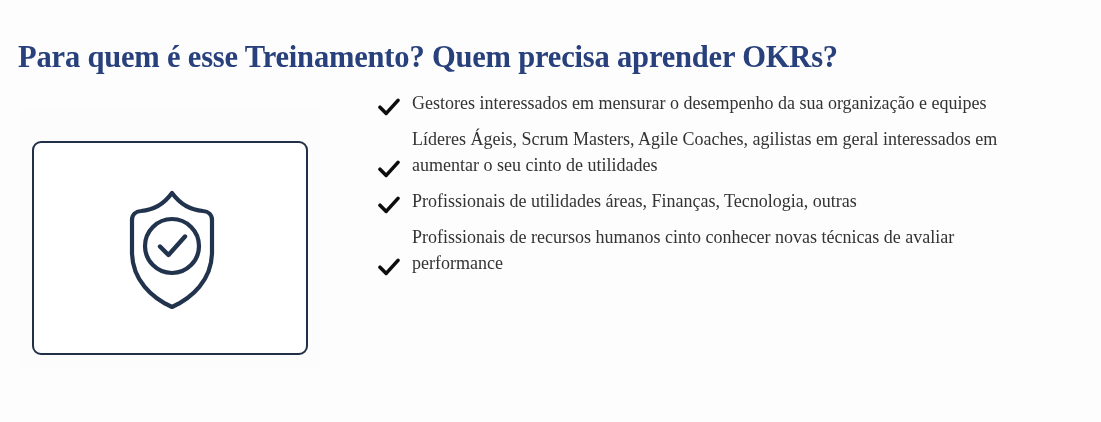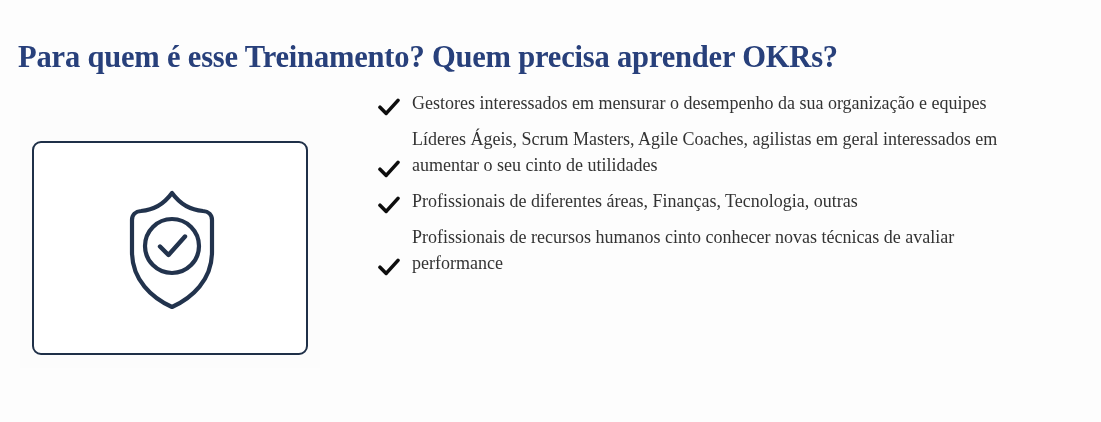--- a/index.html
+++ b/index.html
@@ -156,21 +156,21 @@
       </span>
       <span class="bullet-text">Líderes Ágeis, Scrum Masters, Agile Coaches, agilistas em geral interessados em aumentar o seu cinto de utilidades</span>
     </li>
 
     <li class="bullet-item single">
       <span class="bullet-check">
         <svg width="22" height="18" viewBox="0 0 22 18" xmlns="http://www.w3.org/2000/svg">
           <path d="M2 9.2 L8.2 15.4 L20 2.4" stroke="#0d0d0d" stroke-width="3.6" stroke-linecap="round" stroke-linejoin="round" fill="none"></path>
         </svg>
       </span>
-      <span class="bullet-text">Profissionais de diferentes áreas, Finanças, Tecnologia, outras</span>
+      <span class="bullet-text">Profissionais de utilidades áreas, Finanças, Tecnologia, outras</span>
     </li>
 
 
 
     <li class="bullet-item multi">
       <span class="bullet-check">
         <svg width="22" height="18" viewBox="0 0 22 18" xmlns="http://www.w3.org/2000/svg">
           <path d="M2 9.2 L8.2 15.4 L20 2.4" stroke="#0d0d0d" stroke-width="3.6" stroke-linecap="round" stroke-linejoin="round" fill="none"></path>
         </svg>
       </span>

